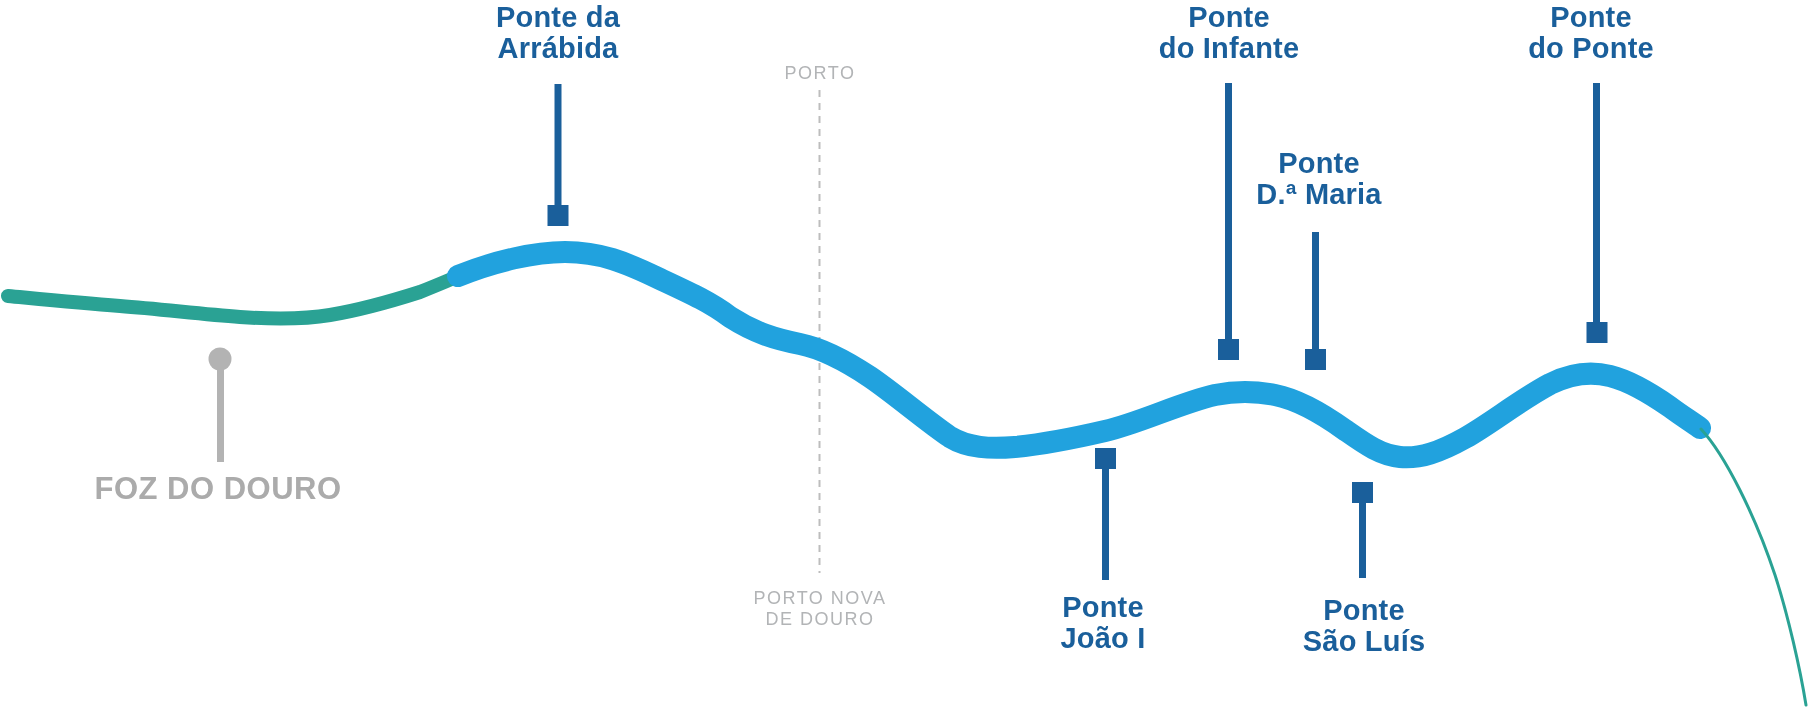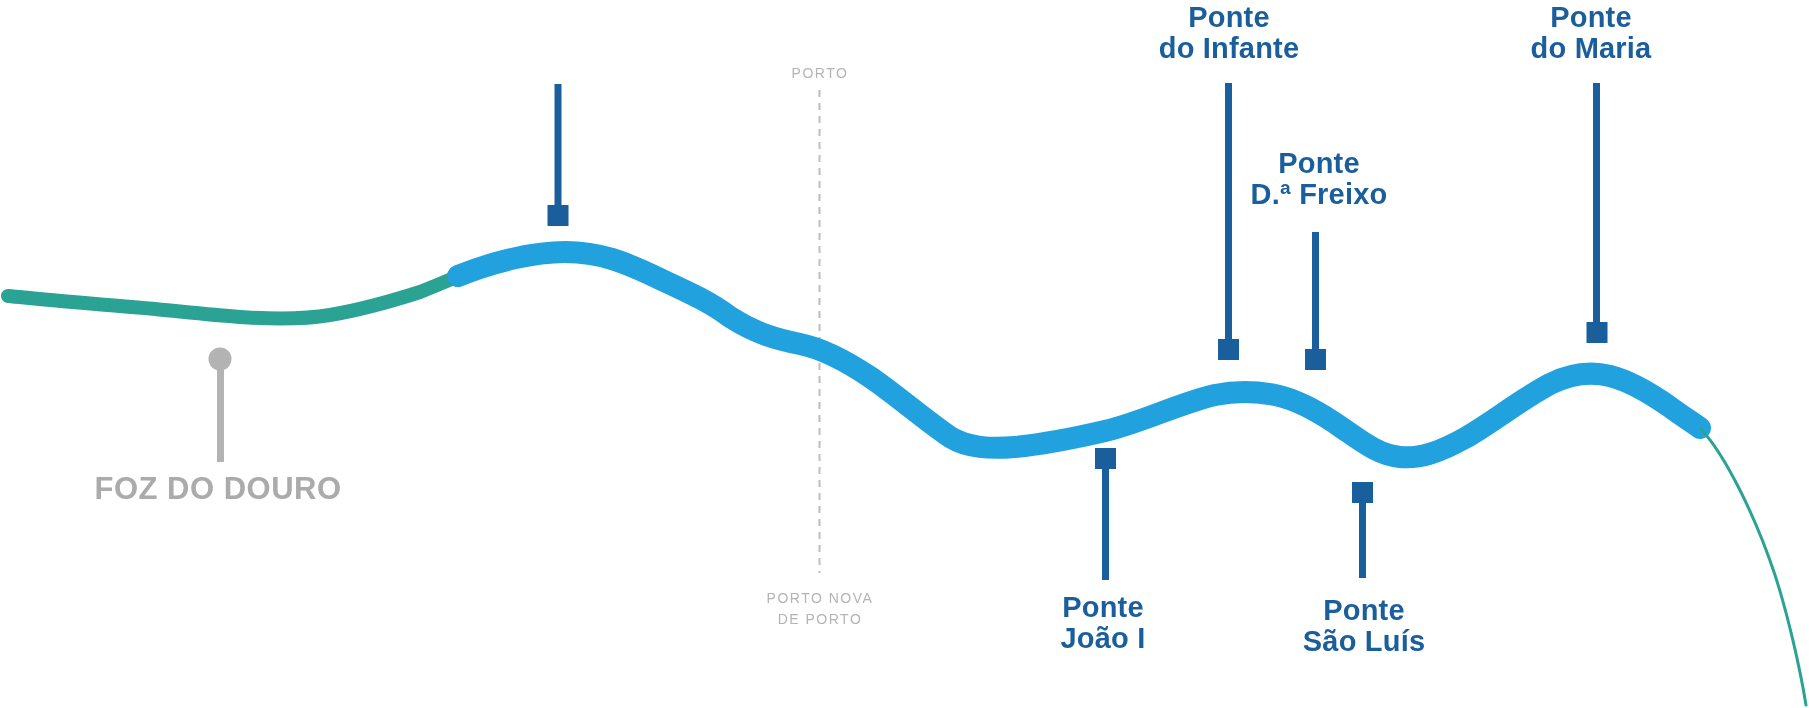--- a/index.html
+++ b/index.html
@@ -32,21 +32,21 @@
     letter-spacing:0.2px;
   }
   .foz-label {
     color:var(--foz-gray,#ababab);
     font-weight:bold;
     font-size:31px;
     letter-spacing:0.5px;
   }
   .city-label {
     color:var(--city-gray,#b2b4b6);
-    font-size:14px;
+    font-size:18px;
     line-height:21px;
     letter-spacing:1.5px;
     font-weight:normal;
   }
 </style>
 </head>
 <body>
 
 <div class="stage">
 
@@ -92,48 +92,52 @@
     <line class="leader" x1="1596.5" y1="83" x2="1596.5" y2="324"></line>
     <rect class="marker" x="1586.5" y="322" width="21" height="21"></rect>
 
     <rect class="marker" x="1095" y="448" width="21" height="21"></rect>
     <line class="leader" x1="1105.5" y1="469" x2="1105.5" y2="580"></line>
 
     <rect class="marker" x="1352" y="482" width="21" height="21"></rect>
     <line class="leader" x1="1362.5" y1="502" x2="1362.5" y2="578"></line>
   </svg>
 
+  <div class="label bridge-label" style="left:558px; top:2px;">
+    <div>Ponte da</div>
+    <div>Arrábida</div>
+  </div>
 
   <div class="label bridge-label" style="left:1229px; top:2px;">
     <div>Ponte</div>
     <div>do Infante</div>
   </div>
 
   <div class="label bridge-label" style="left:1319px; top:148px;">
     <div>Ponte</div>
-    <div>D.ª Freixo</div>
+    <div>D.ª Maria</div>
   </div>
 
   <div class="label bridge-label" style="left:1591px; top:2px;">
     <div>Ponte</div>
-    <div>do Maria</div>
+    <div>do Ponte</div>
   </div>
 
   <div class="label bridge-label" style="left:1103px; top:592px;">
     <div>Ponte</div>
     <div>João I</div>
   </div>
 
   <div class="label bridge-label" style="left:1364px; top:595px;">
     <div>Ponte</div>
     <div>São Luís</div>
   </div>
 
   <div class="label foz-label" style="left:218px; top:471px;">FOZ DO DOURO</div>
 
   <div class="label city-label" style="left:820px; top:63px;">PORTO</div>
 
   <div class="label city-label" style="left:820px; top:588px;">
     <div>PORTO NOVA</div>
-    <div>DE PORTO</div>
+    <div>DE DOURO</div>
   </div>
 
 </div>
 
 </body></html>

